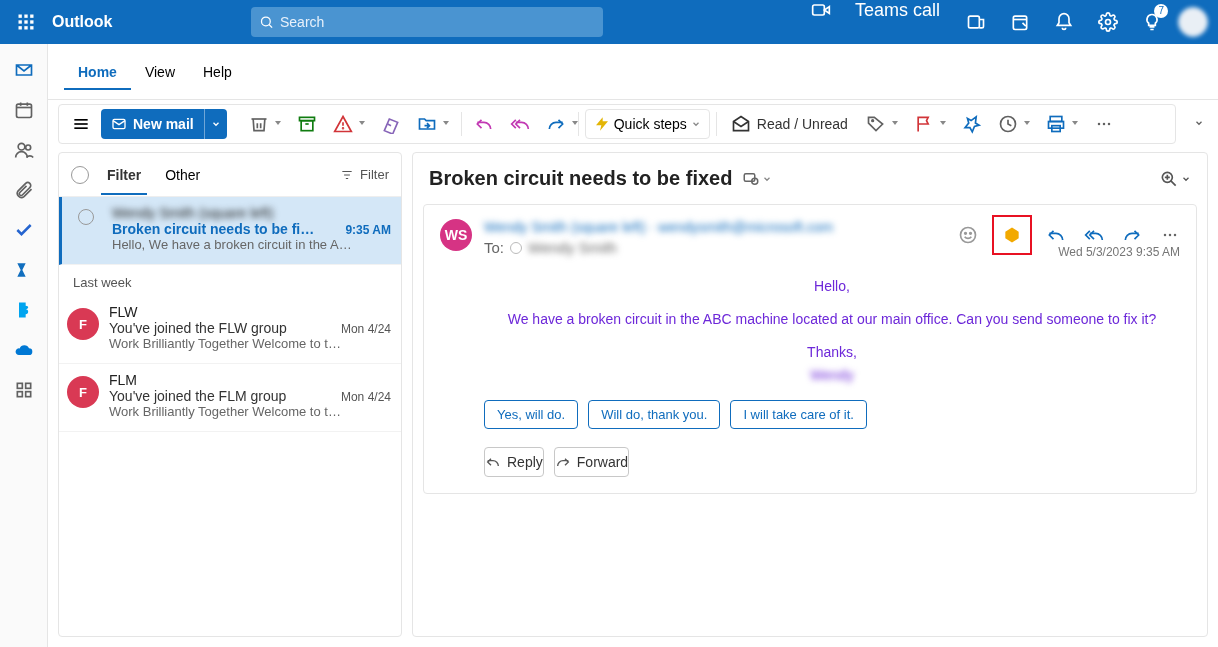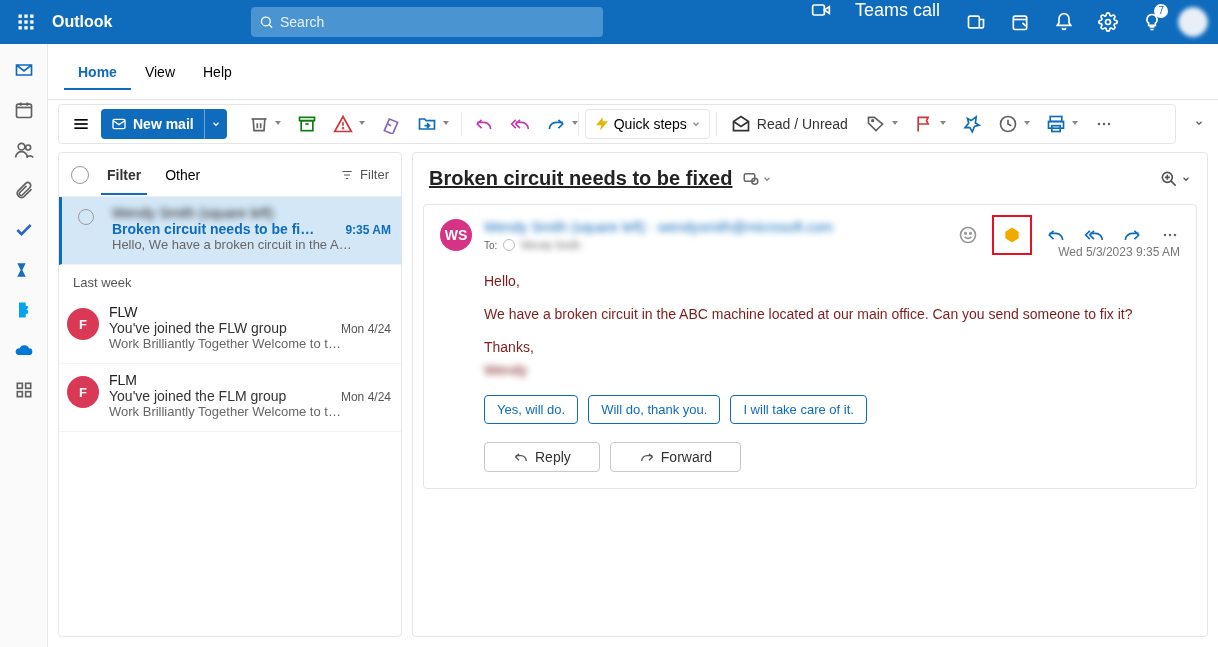--- a/index.html
+++ b/index.html
@@ -68,39 +68,39 @@
 .msg-sender.blur { filter: blur(3px); }
 .msg-subject { font-size: 14px; color: #333; white-space: nowrap; overflow: hidden; text-overflow: ellipsis; }
 .msg-subject.sel { color: #0f6cbd; font-weight: 600; }
 .msg-preview { font-size: 13px; color: #666; white-space: nowrap; overflow: hidden; text-overflow: ellipsis; }
 .msg-time { font-size: 12px; color: #0f6cbd; font-weight: 600; }
 .msg-time.normal { color: #555; font-weight: 400; }
 
 
 .reading { flex: 1; border: 1px solid #e5e5e5; border-radius: 4px; display: flex; flex-direction: column; padding: 0; overflow: auto; }
 .reading-head { display: flex; align-items: center; padding: 14px 16px 10px; }
-.reading-title { font-size: 20px; font-weight: 600; color: #222; text-decoration: underline; }
+.reading-title { font-size: 20px; font-weight: 600; color: #222; }
 .zoom { margin-left: auto; display: flex; align-items: center; gap: 2px; color: #555; }
 .msgcard { margin: 4px 10px 10px; border: 1px solid #e5e5e5; border-radius: 4px; padding: 14px 16px 16px; position: relative; }
 .msgcard-head { display: flex; gap: 12px; }
 .big-avatar { width: 32px; height: 32px; border-radius: 50%; background: #d63384; color: #fff; display: flex; align-items: center; justify-content: center; font-weight: 600; font-size: 14px; flex-shrink: 0; }
 .from-line { filter: blur(3px); color: #0f6cbd; font-size: 14px; }
-.to-line { font-size: 10px; color: #666; margin-top: 4px; display: flex; align-items: center; gap: 6px; }
+.to-line { font-size: 15px; color: #666; margin-top: 4px; display: flex; align-items: center; gap: 6px; }
 .to-line .blur { filter: blur(3px); }
 .actions { position: absolute; right: 12px; top: 10px; display: flex; align-items: center; gap: 10px; }
 .action-btn { width: 28px; height: 28px; display: flex; align-items: center; justify-content: center; color: #0f6cbd; }
 .highlight-box { border: 2px solid #e81123; padding: 4px; }
 .timestamp { position: absolute; right: 16px; top: 40px; font-size: 12px; color: #767676; }
-.body-text { margin-top: 20px; font-size: 14px; line-height: 1.5; color: #7f1d1d; padding-left: 44px; }
+.body-text { margin-top: 20px; font-size: 14px; line-height: 1.5; color: #6d28d9; padding-left: 44px; text-align: center; }
 .body-text p { margin-bottom: 12px; }
 .sig-blur { filter: blur(3px); display: inline-block; }
 .suggested { display: flex; gap: 10px; margin-top: 14px; padding-left: 44px; }
 .sugg-btn { border: 1px solid #0f6cbd; color: #0f6cbd; border-radius: 4px; padding: 6px 12px; font-size: 13px; background: #fff; cursor: pointer; }
 .replyrow { display: flex; gap: 10px; margin-top: 18px; padding-left: 44px; }
-.reply-btn { border: 1px solid #c8c8c8; border-radius: 4px; padding: 6px 28px; font-size: 14px; display: flex; align-items: center; gap: 6px; background: #fff; cursor: pointer; color: #333; }
+.reply-btn { border: 1px solid #c8c8c8; border-radius: 4px; padding: 6px 0; font-size: 14px; display: flex; align-items: center; gap: 6px; background: #fff; cursor: pointer; color: #333; }
 .sep { width: 1px; height: 24px; background: #e5e5e5; margin: 0 2px; }
 </style>
 </head>
 <body>
 
 <div class="topbar">
   <div class="waffle">
     <span class="icon">
       <svg viewBox="0 0 24 24">
           <g fill="currentColor">

